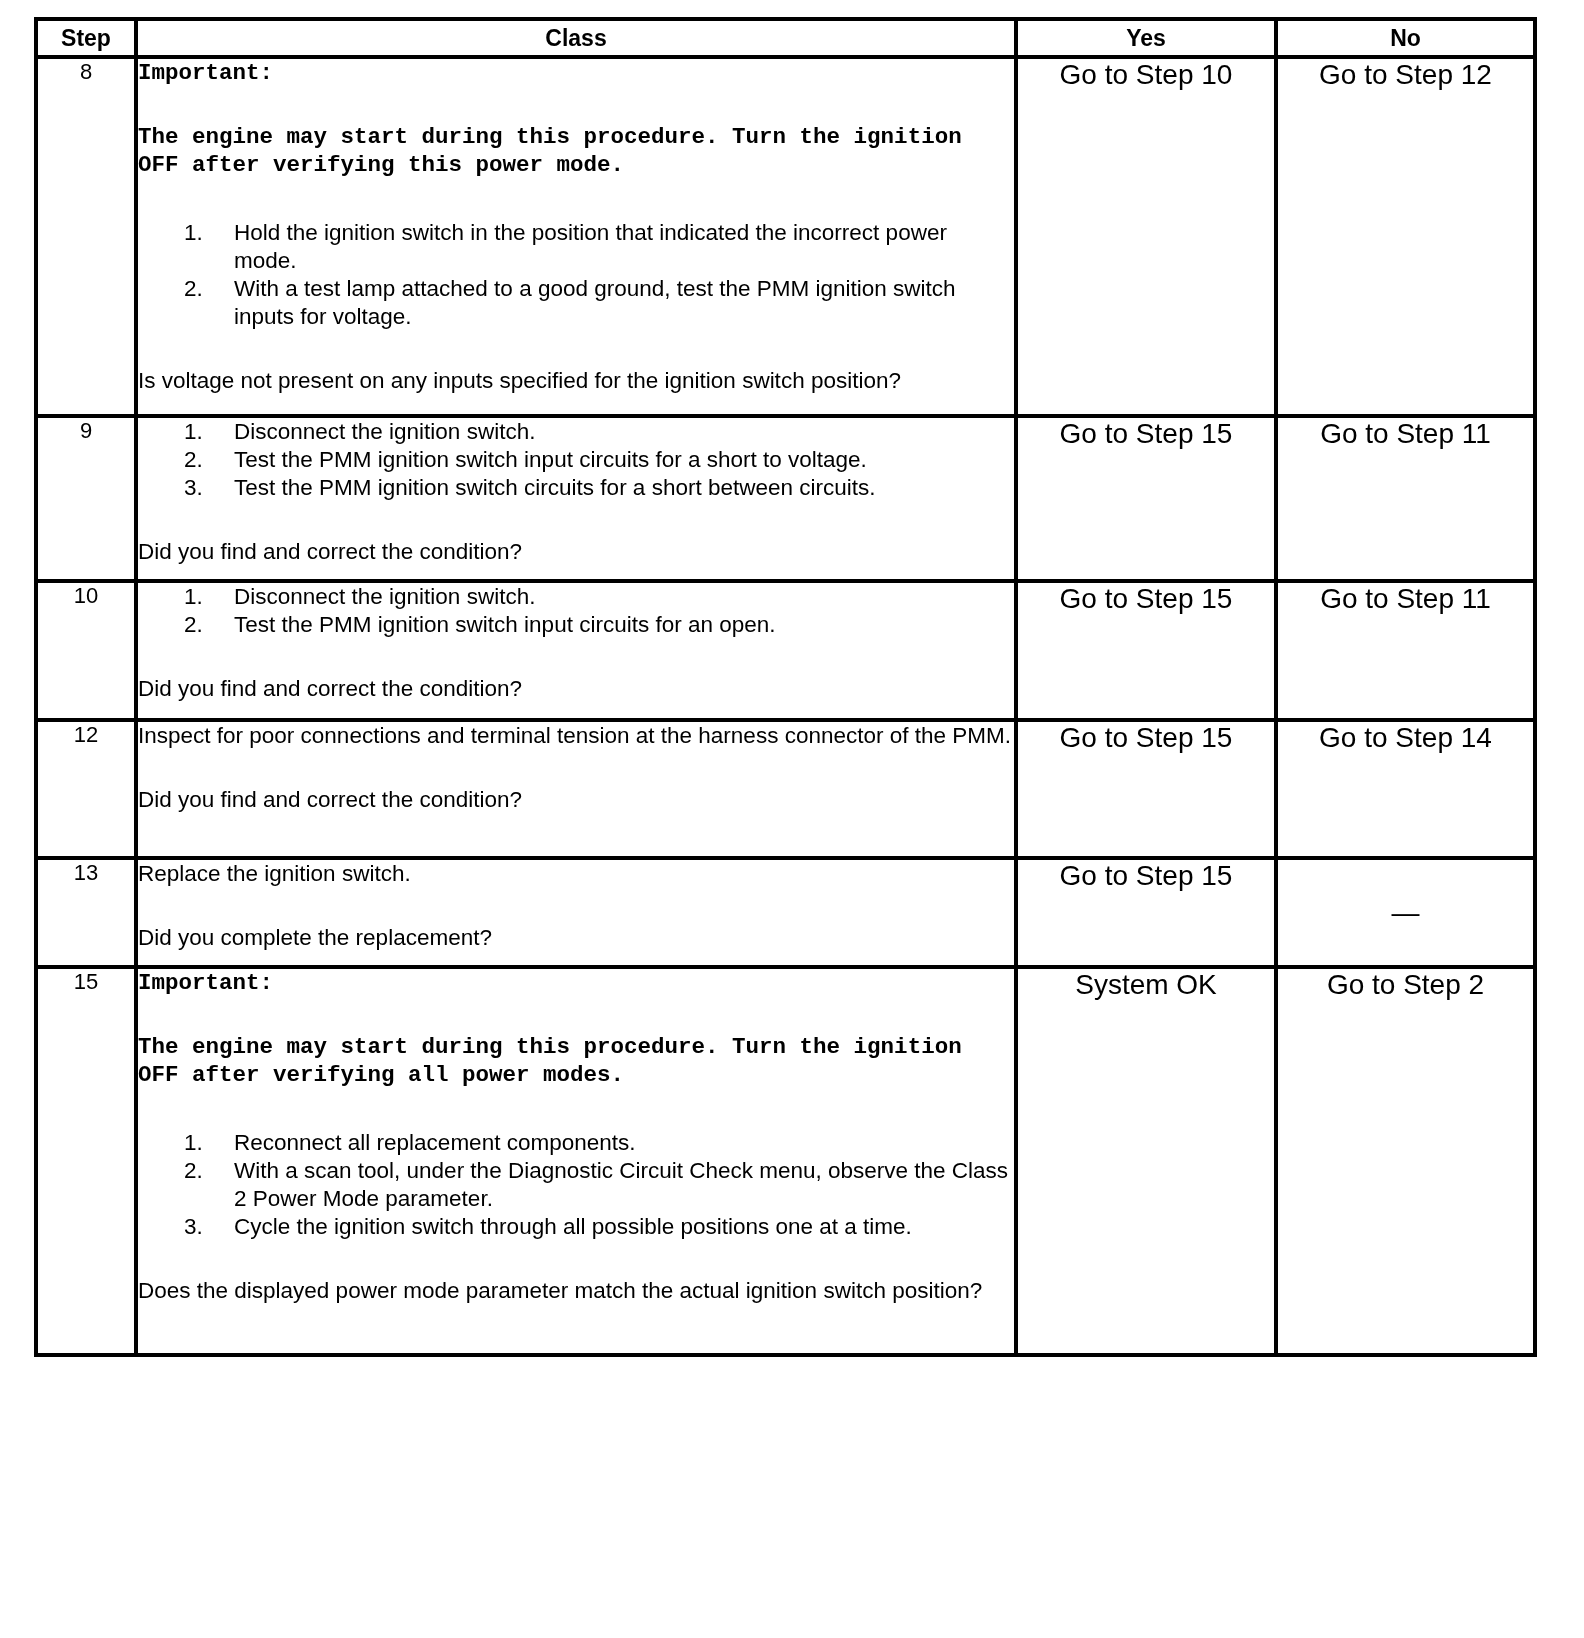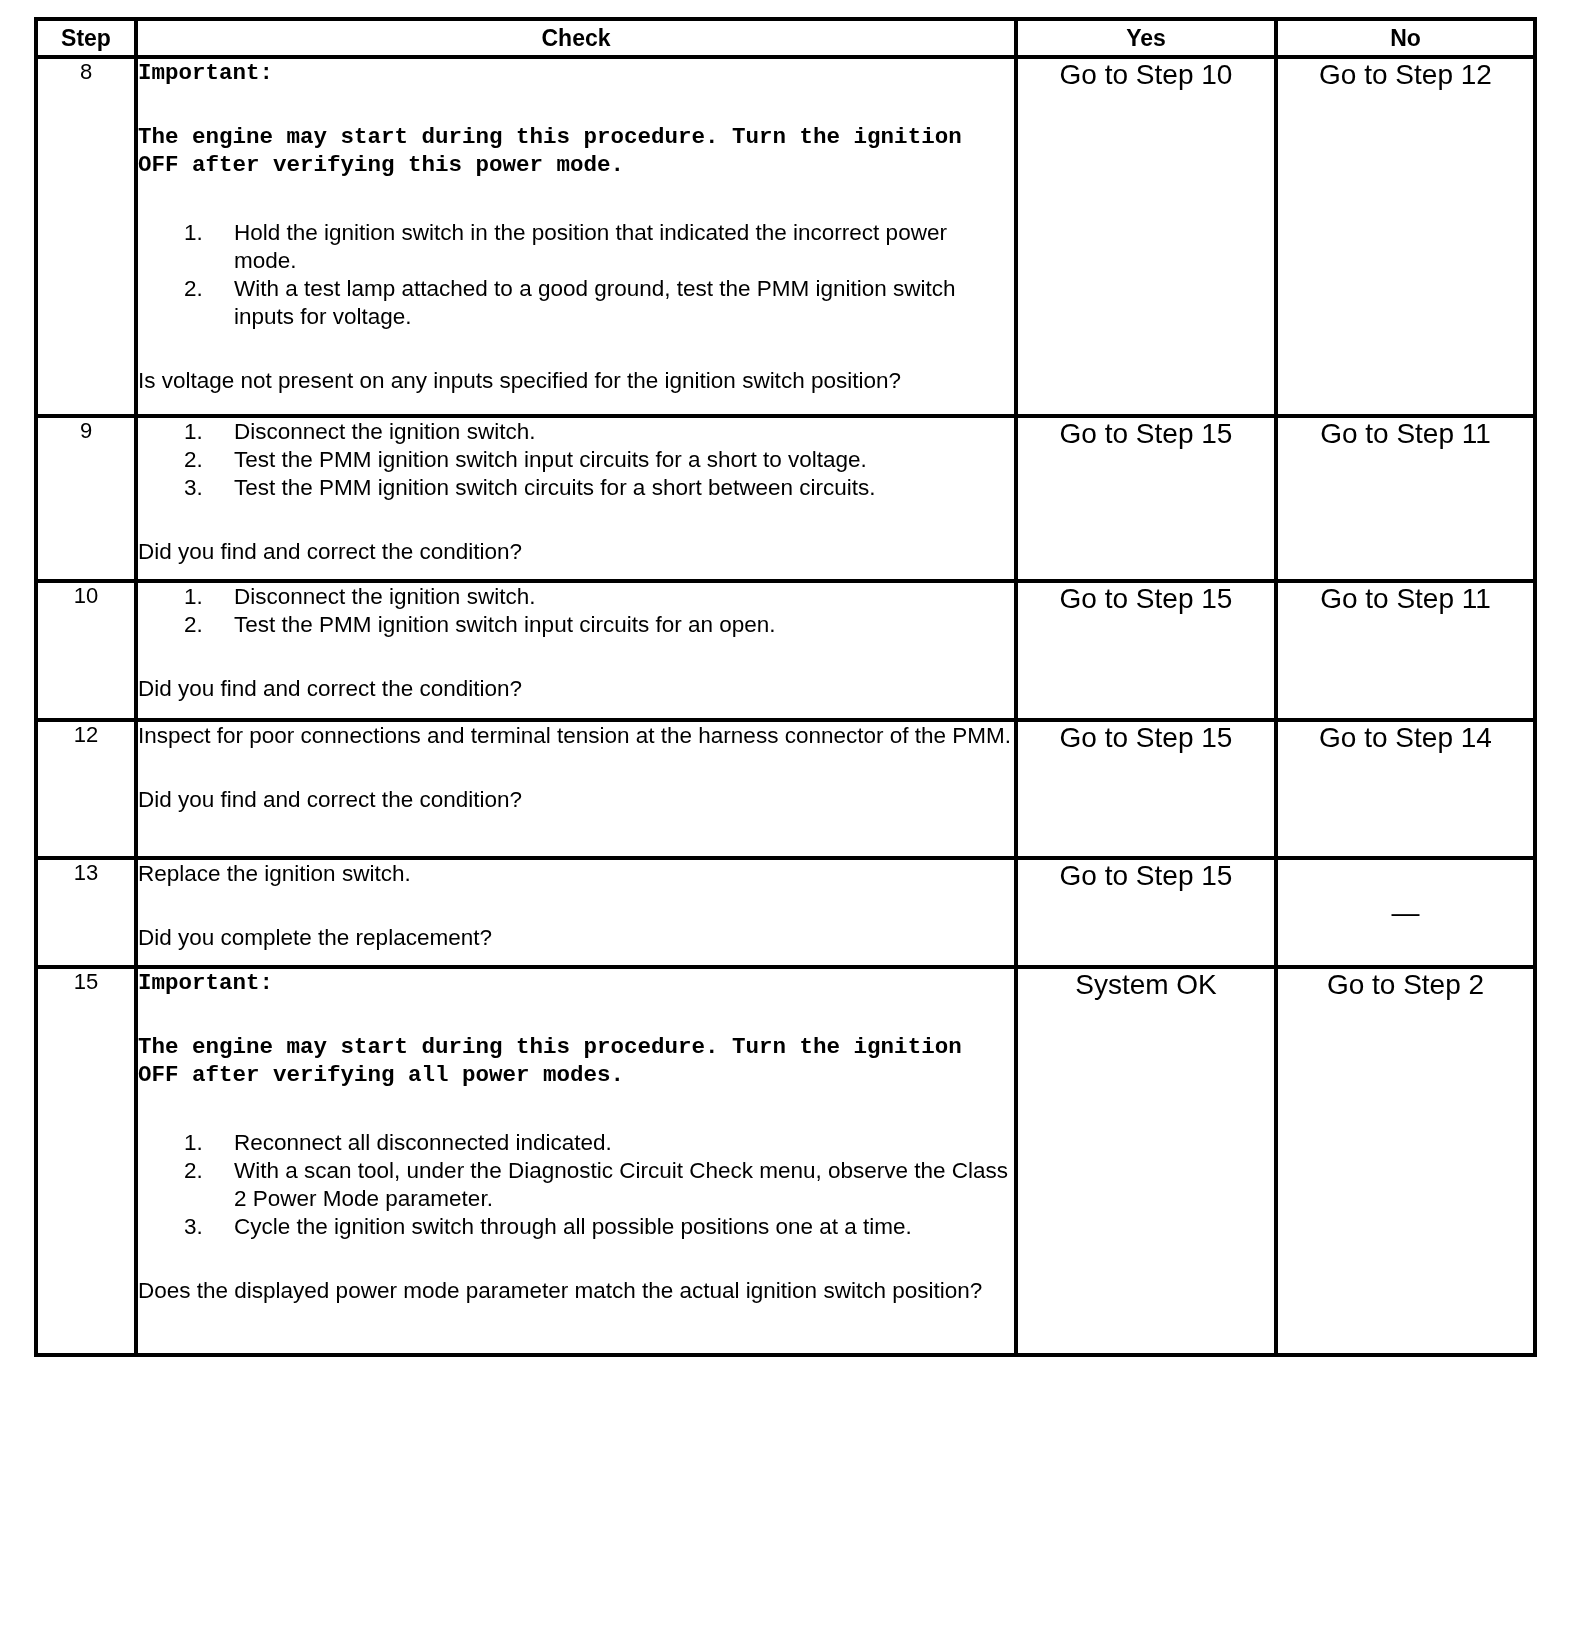--- a/index.html
+++ b/index.html
@@ -33,21 +33,21 @@
 <table class="diag">
   <colgroup>
       <col class="c-step">
       <col class="c-action">
       <col class="c-yes">
       <col class="c-no">
     </colgroup>
   <thead>
     <tr>
       <th>Step</th>
-      <th>Check</th>
+      <th>Class</th>
       <th>Yes</th>
       <th>No</th>
     </tr>
   </thead>
   <tbody>
 
     <tr style="height:359px">
       <td class="step">8</td>
       <td class="action">
         <div class="imp">Important:</div>
@@ -119,21 +119,21 @@
 
 
     <tr style="height:388px">
       <td class="step">15</td>
       <td class="action">
         <div class="imp">Important:</div>
         <div class="gap1"></div>
         <div class="imp">The engine may start during this procedure. Turn the ignition OFF after verifying all power modes.</div>
         <div class="gap2"></div>
         <ol class="steps">
-          <li><span class="num">1.</span><span>Reconnect all disconnected indicated.</span></li>
+          <li><span class="num">1.</span><span>Reconnect all replacement components.</span></li>
           <li><span class="num">2.</span><span>With a scan tool, under the Diagnostic Circuit Check menu, observe the Class 2 Power Mode parameter.</span></li>
           <li><span class="num">3.</span><span>Cycle the ignition switch through all possible positions one at a time.</span></li>
         </ol>
         <div class="gap1"></div>
         <span class="q">Does the displayed power mode parameter match the actual ignition switch position?</span>
       </td>
       <td class="res">System OK</td>
       <td class="res">Go to Step 2</td>
     </tr>
   </tbody>

